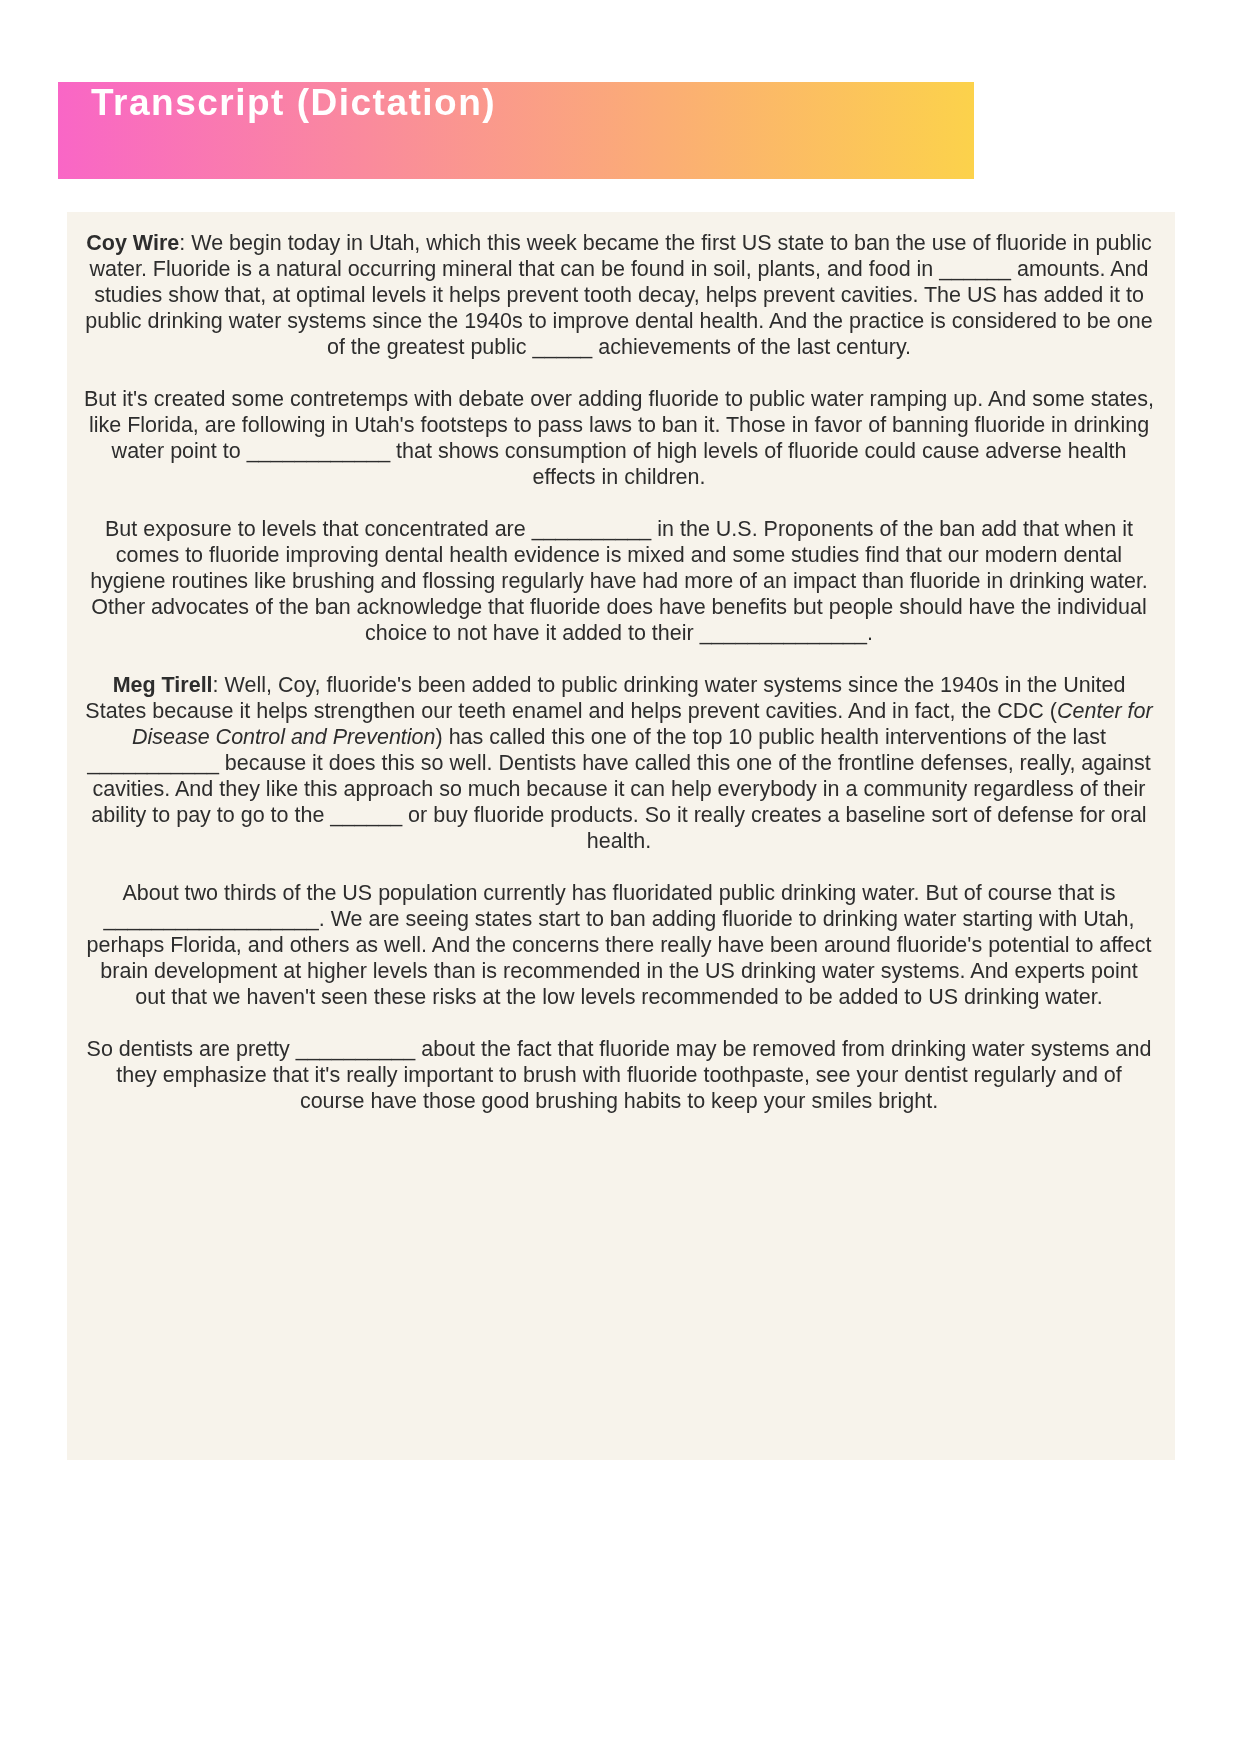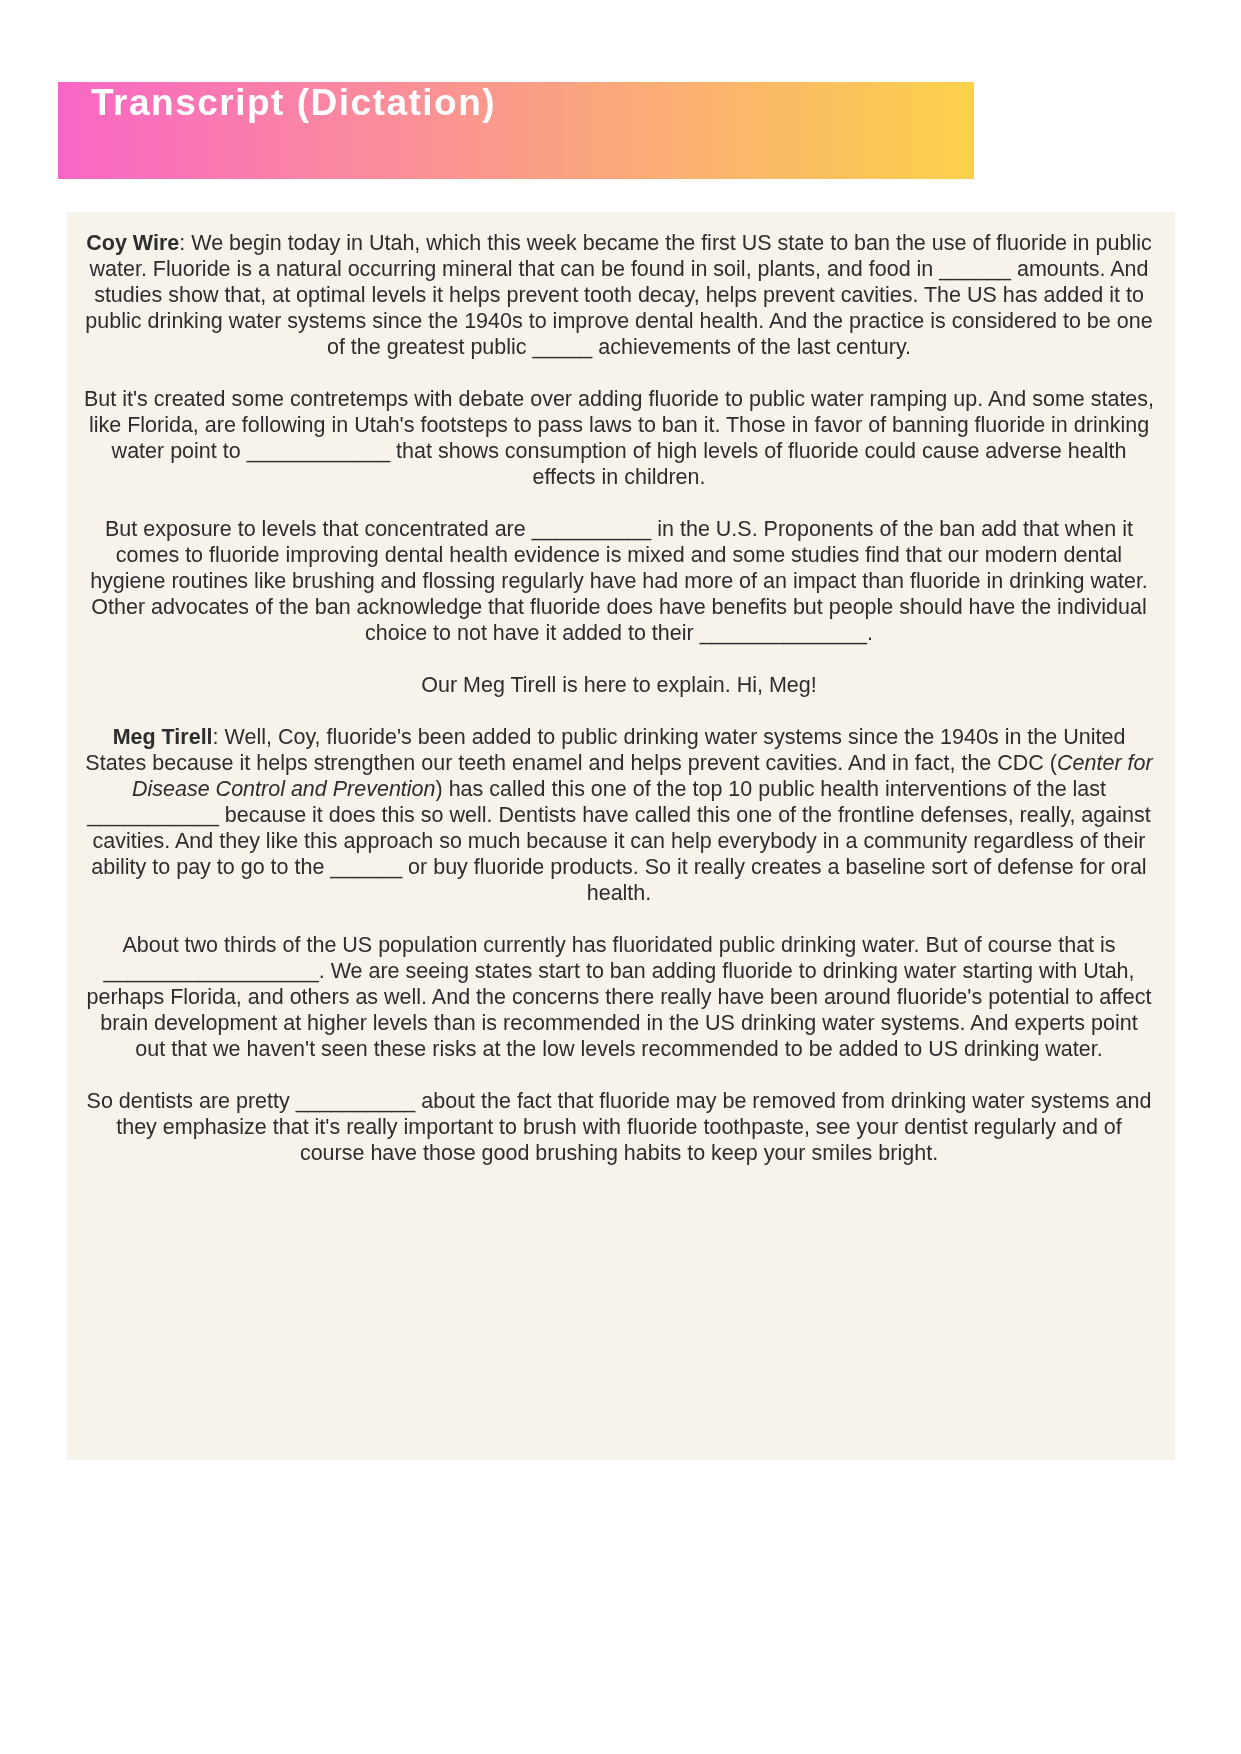--- a/index.html
+++ b/index.html
@@ -55,17 +55,16 @@
 
 <header class="banner">
   <h1 class="banner-title">Transcript (Dictation)</h1>
 </header>
 
 <main class="content">
 
 <p class="para"><strong>Coy Wire</strong><span>: We begin today in Utah, which this week became the first US state to ban the use of fluoride in public water. Fluoride is a natural occurring mineral that can be found in soil, plants, and food in ______ amounts. And studies show that, at optimal levels it helps prevent tooth decay, helps prevent cavities. The US has added it to public drinking water systems since the 1940s to improve dental health. And the practice is considered to be one of the greatest public _____ achievements of the last century.</span></p>
     <p class="para"><span>But it's created some contretemps with debate over adding fluoride to public water ramping up. And some states, like Florida, are following in Utah's footsteps to pass laws to ban it. Those in favor of banning fluoride in drinking water point to ____________ that shows consumption of high levels of fluoride could cause adverse health effects in children.</span></p>
     <p class="para"><span>But exposure to levels that concentrated are __________ in the U.S. Proponents of the ban add that when it comes to fluoride improving dental health evidence is mixed and some studies find that our modern dental hygiene routines like brushing and flossing regularly have had more of an impact than fluoride in drinking water. Other advocates of the ban acknowledge that fluoride does have benefits but people should have the individual choice to not have it added to their ______________.</span></p>
-    <p class="para"><span>Our Meg Tirell is here to explain. Hi, Meg!</span></p>
     <p class="para"><strong>Meg Tirell</strong><span>: Well, Coy, fluoride's been added to public drinking water systems since the 1940s in the United States because it helps strengthen our teeth enamel and helps prevent cavities. And in fact, the CDC (</span><em>Center for Disease Control and Prevention</em><span>) has called this one of the top 10 public health interventions of the last ___________ because it does this so well. Dentists have called this one of the frontline defenses, really, against cavities. And they like this approach so much because it can help everybody in a community regardless of their ability to pay to go to the ______ or buy fluoride products. So it really creates a baseline sort of defense for oral health.</span></p>
     <p class="para"><span>About two thirds of the US population currently has fluoridated public drinking water. But of course that is __________________. We are seeing states start to ban adding fluoride to drinking water starting with Utah, perhaps Florida, and others as well. And the concerns there really have been around fluoride's potential to affect brain development at higher levels than is recommended in the US drinking water systems. And experts point out that we haven't seen these risks at the low levels recommended to be added to US drinking water.</span></p>
     <p class="para"><span>So dentists are pretty __________ about the fact that fluoride may be removed from drinking water systems and they emphasize that it's really important to brush with fluoride toothpaste, see your dentist regularly and of course have those good brushing habits to keep your smiles bright.</span></p>
   </main>
 
 </body></html>

